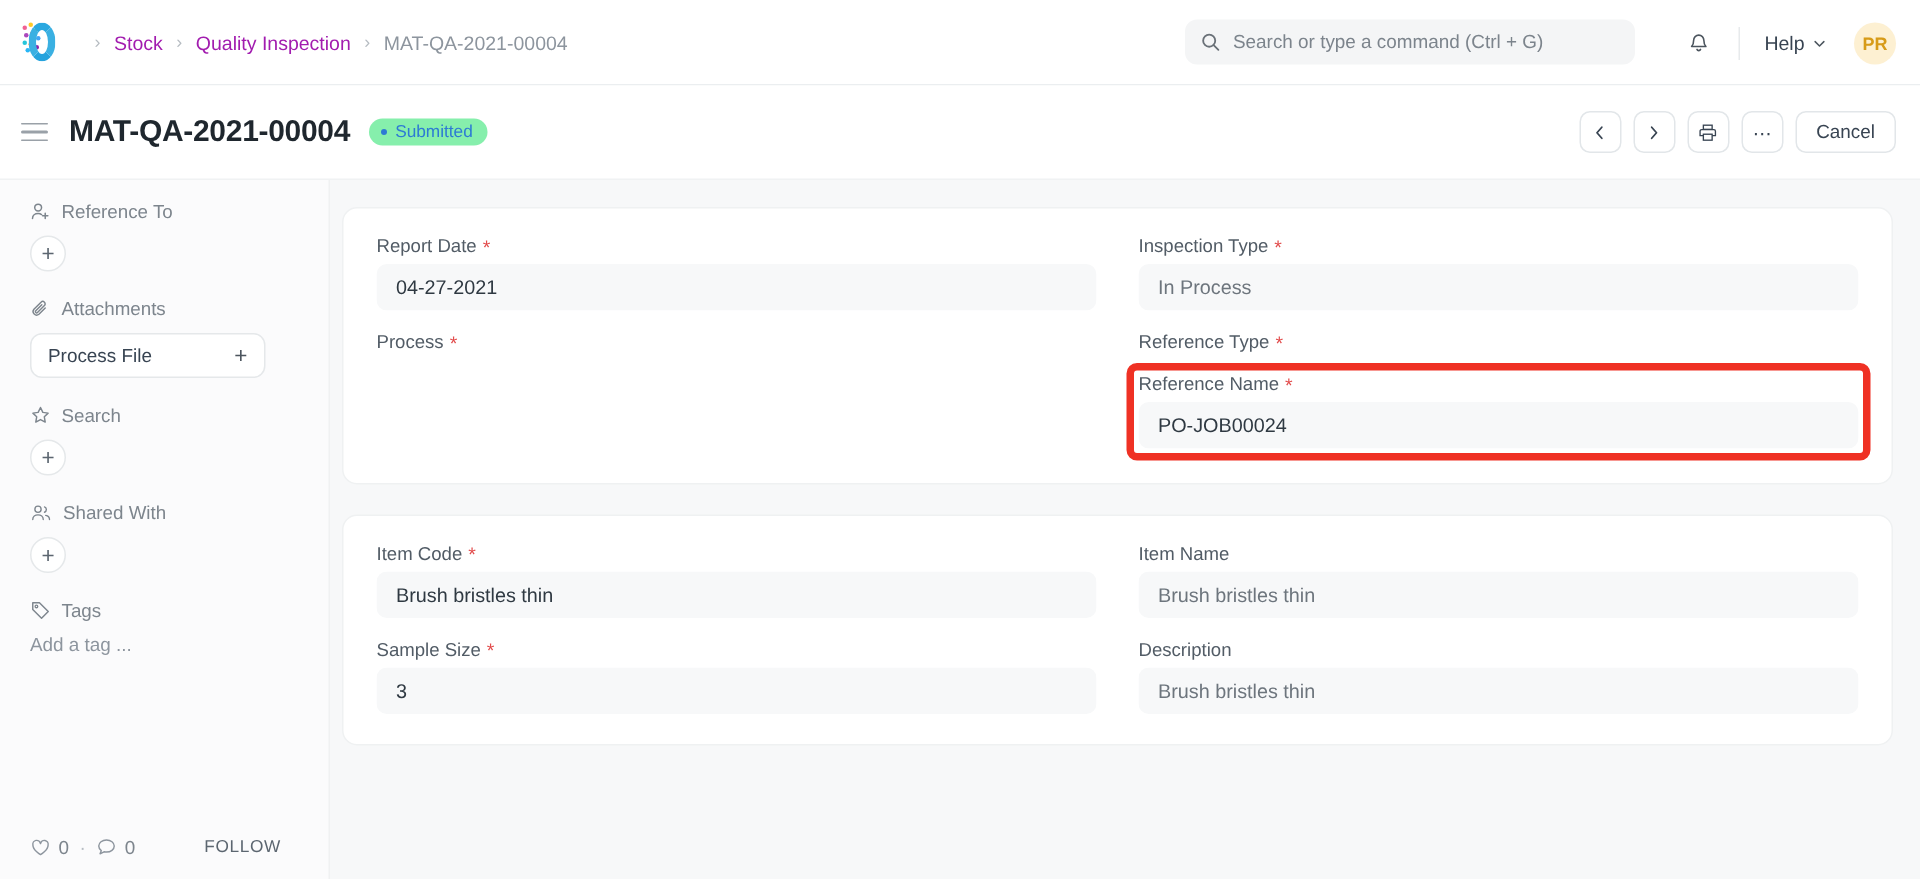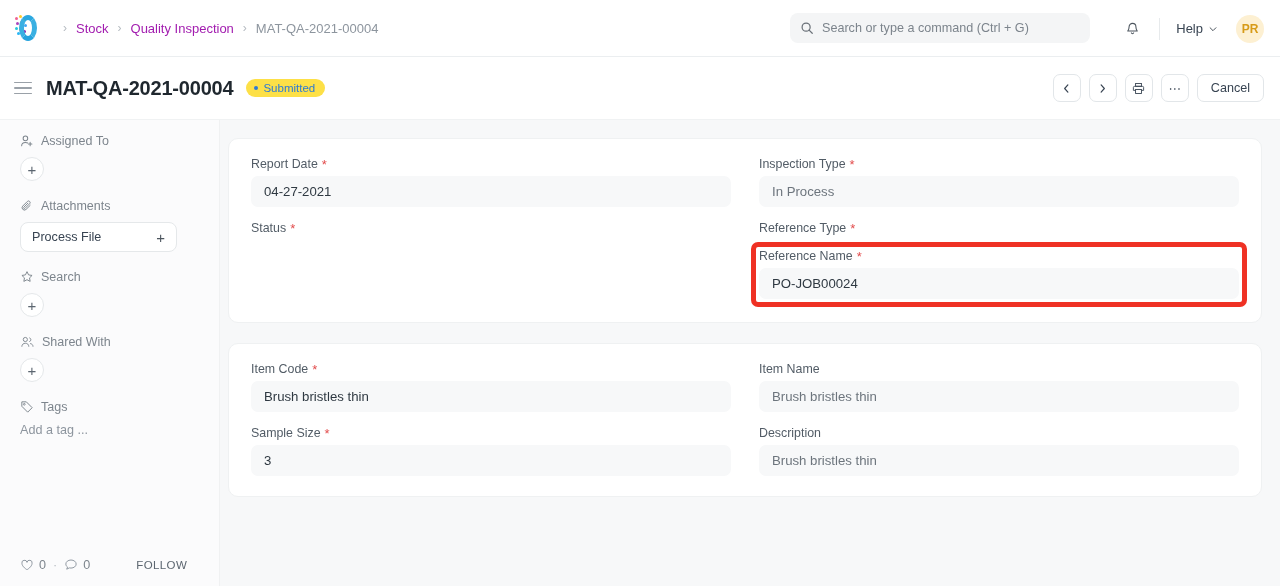--- a/index.html
+++ b/index.html
@@ -89,21 +89,21 @@
     position: relative;
   }
   .hamburger { width: 22px; margin-right: 10px; cursor: pointer; display: flex; flex-direction: column; gap: 4px; }
   .hamburger span { display: block; height: 1.6px; background: #9aa1a8; border-radius: 2px; }
   .hamburger span:nth-child(1) { width: 18px; }
   .hamburger span:nth-child(2) { width: 18px; }
   .hamburger span:nth-child(3) { width: 18px; }
   .doc-title { font-size: 20px; font-weight: 700; color: #1f272e; letter-spacing: -0.2px; }
   .badge {
     margin-left: 13px;
-    background: #fde047; color: #2d7ad4;
+    background: #86efac; color: #2d7ad4;
     font-size: 11.5px; font-weight: 500;
     border-radius: 9px; padding: 3px 10px 3px 8px;
     display: inline-flex; align-items: center; gap: 5px;
   }
   .badge .dot { width: 4px; height: 4px; border-radius: 50%; background: #2d7ad4; display: block; }
 
   .head-actions { position: absolute; right: 16px; display: flex; align-items: center; gap: 8px; }
   .btn {
     height: 28px; min-width: 28px;
     border: 1px solid #e2e6e9;
@@ -288,21 +288,21 @@
 
   <aside class="sidebar">
 
     <div class="side-section">
       <div class="side-head">
         <svg viewBox="0 0 16 16" width="14" height="14">
           <circle cx="6.2" cy="5" r="2.6" fill="none" stroke="#7d858d" stroke-width="1.15"></circle>
           <path d="M1.9 13.4c0-2.4 1.9-3.8 4.3-3.8 1 0 1.9.2 2.6.7" fill="none" stroke="#7d858d" stroke-width="1.15" stroke-linecap="round"></path>
           <path d="M11.6 9.3v4M9.6 11.3h4" stroke="#7d858d" stroke-width="1.15" stroke-linecap="round"></path>
         </svg>
-        <span>Assigned To</span>
+        <span>Reference To</span>
       </div>
       <div class="plus-circle">+</div>
     </div>
 
     <div class="side-section">
       <div class="side-head">
         <svg viewBox="0 0 16 16" width="14" height="14">
           <path d="M11.6 7.3 6.8 12a2.7 2.7 0 0 1-3.8-3.8l5.4-5.4a1.8 1.8 0 0 1 2.6 2.6l-5.3 5.3a.9.9 0 0 1-1.3-1.3l4.6-4.6" fill="none" stroke="#7d858d" stroke-width="1.1" stroke-linecap="round" stroke-linejoin="round"></path>
         </svg>
         <span>Attachments</span>
@@ -373,21 +373,21 @@
           <div class="field">
             <div class="f-label">
               <span>Report Date</span>
               <span class="req">*</span>
             </div>
             <div class="f-control dark">04-27-2021</div>
           </div>
 
           <div class="field">
             <div class="f-label">
-              <span>Status</span>
+              <span>Process</span>
               <span class="req">*</span>
             </div>
           </div>
 
         </div>
         <div class="col">
 
           <div class="field">
             <div class="f-label">
               <span>Inspection Type</span>

